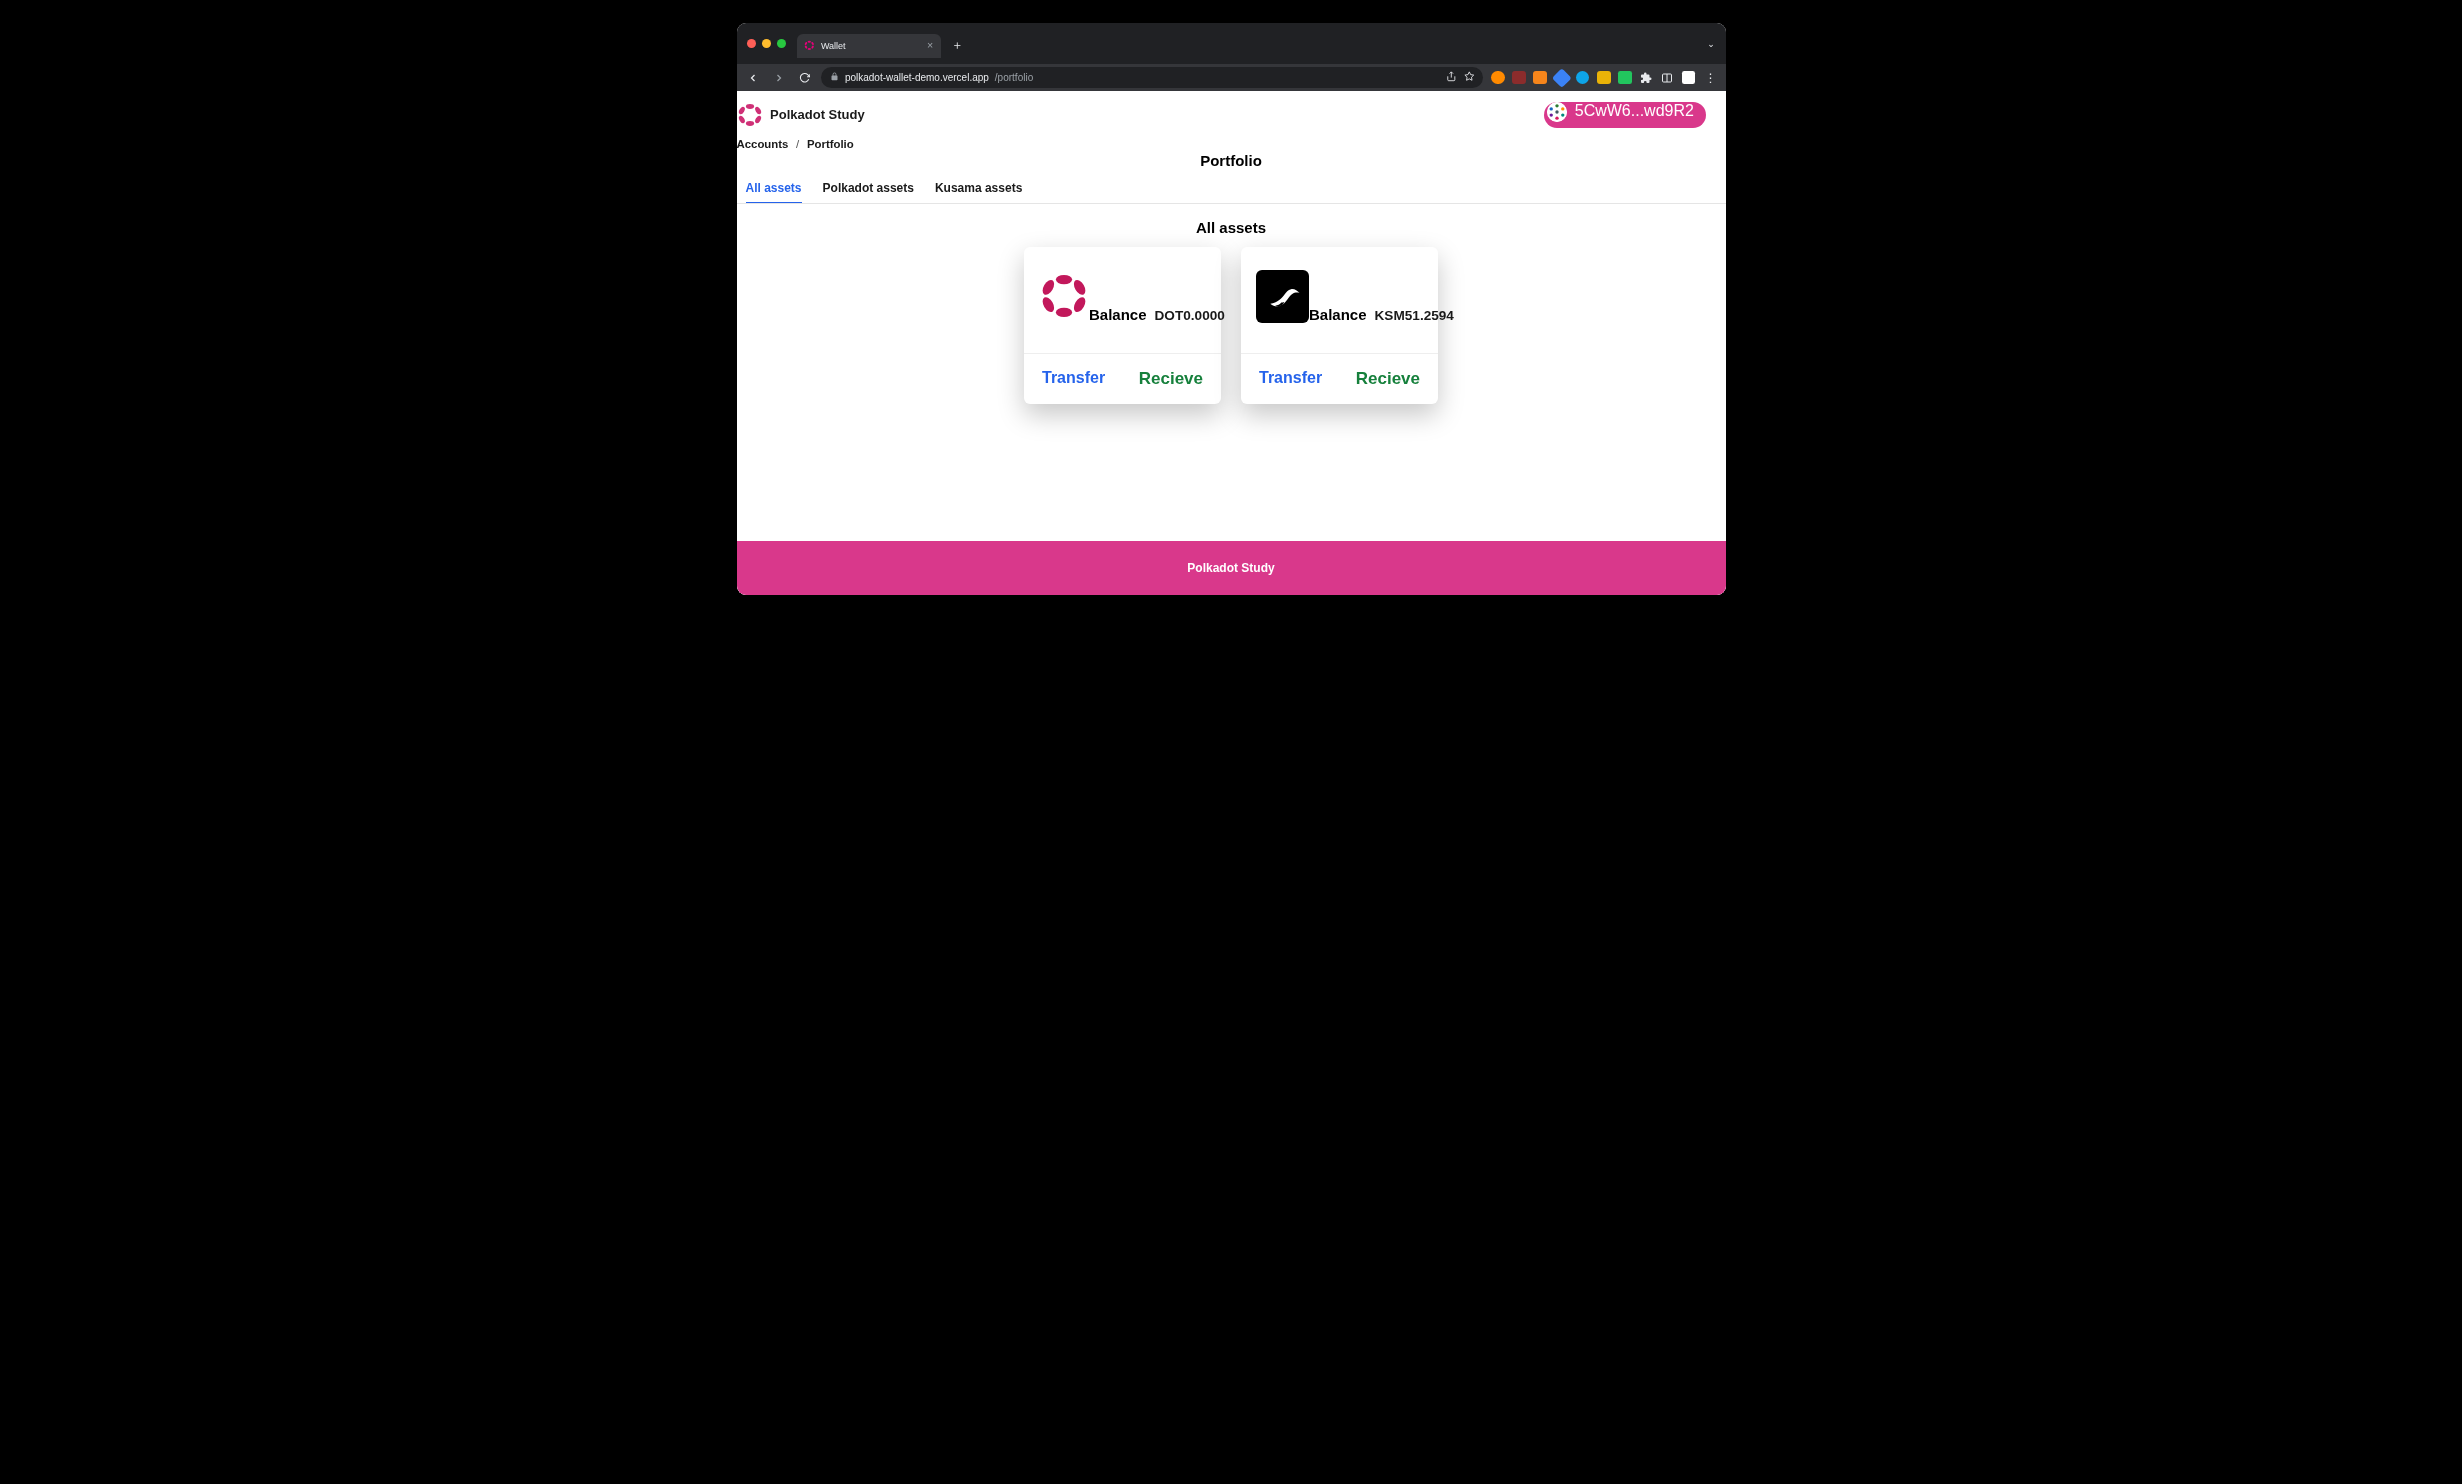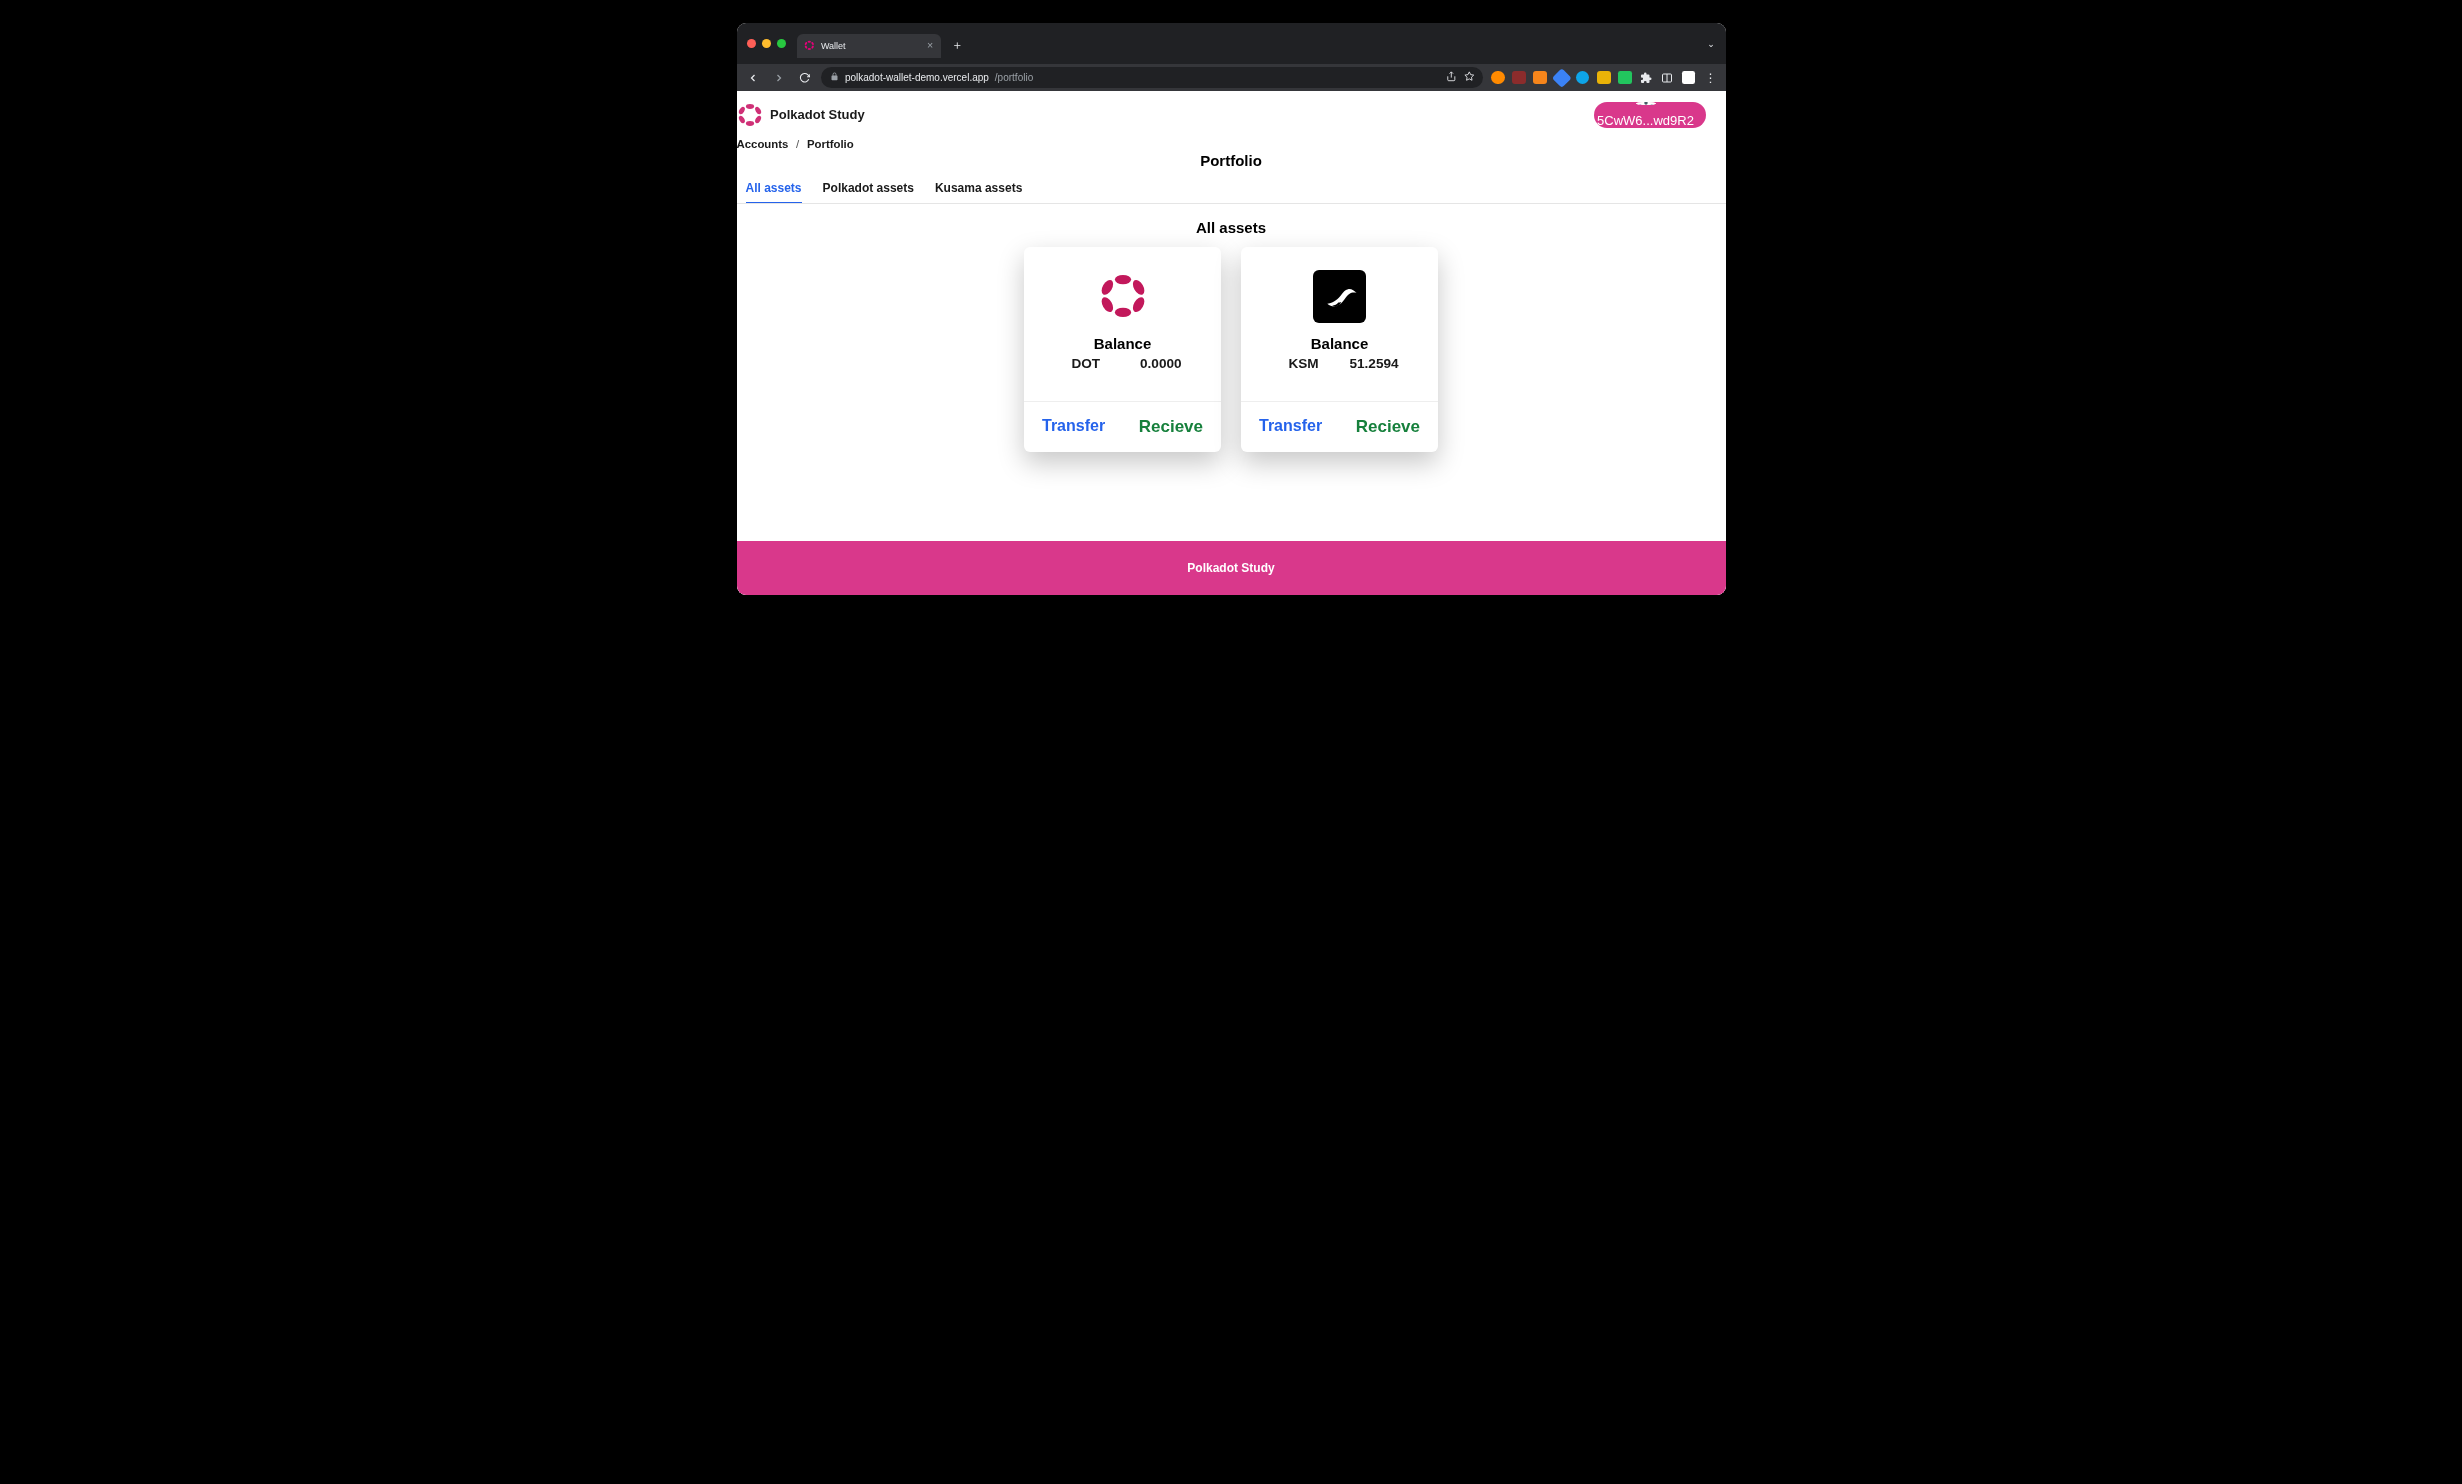--- a/index.html
+++ b/index.html
@@ -151,26 +151,25 @@
   .brand .logo { width: 26px; height: 26px; }
   .brand .name { font-weight: 700; font-size: 13px; color: #1a1a1a; }
 
   .account-pill {
     margin-left: auto;
     margin-right: 7.6px;
     background: #d9388b;
     color: #fff;
     height: 26px;
     border-radius: 13px;
-    display: flex; align-items: center;
+    display: flex; 
     padding: 0 12px 0 3px;
     gap: 7.6px;
-    font-size: 13px;
+    font-size: 16px;
     font-weight: 500;
-    flex-direction: column;
   }
   .identicon {
     width: 20px; height: 20px; border-radius: 50%;
     background: #fff;
     display: flex; align-items: center; justify-content: center;
     overflow: hidden;
   }
 
   
   .breadcrumb {
@@ -224,21 +223,21 @@
   }
   .card {
     width: 197px;
     background: #fff;
     border-radius: 6px;
     box-shadow: 0 10.6px 27px rgba(0,0,0,0.22);
     display: flex;
     flex-direction: column;
   }
   .card-top {
-    display: flex; flex-direction: column; align-items: center;
+    display: flex; flex-direction: row; align-items: flex-end;
     padding: 23px 15px 30px 15px;
     flex: 1;
   }
   .asset-logo {
     width: 53px; height: 53px;
     display: flex; align-items: center; justify-content: center;
   }
   .ksm-box {
     width: 53px; height: 53px;
     background: #000; border-radius: 6px;

